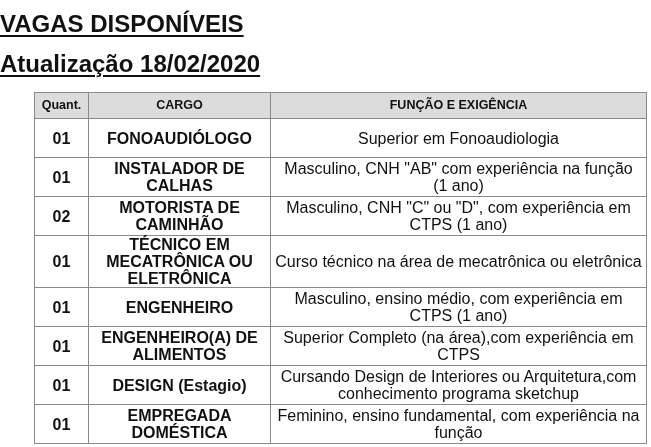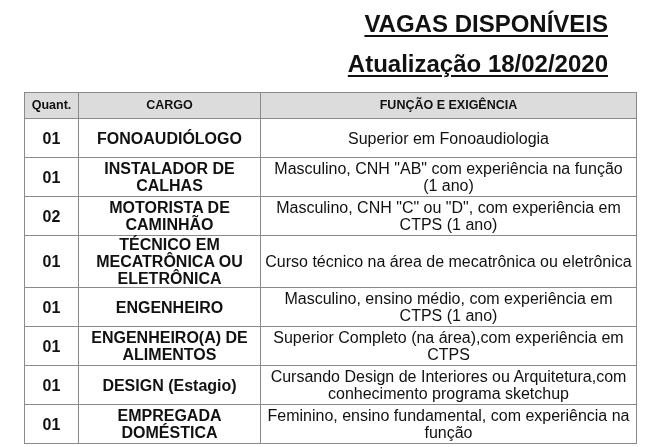--- a/index.html
+++ b/index.html
@@ -10,41 +10,41 @@
     body {
       width: 651px;
       height: 447px;
       position: relative;
       overflow: hidden;
       font-family: "Liberation Sans", "DejaVu Sans", sans-serif;
       color: #111111;
     }
     .title {
       position: absolute;
-      left: 16px;
+      left: 0;
       width: 592px;
-      text-align: right;
+      text-align: left;
       font-weight: bold;
       text-decoration: underline;
       text-decoration-thickness: 2px;
       text-underline-offset: 3px;
       color: #111;
     }
     .title-main {
       top: 10px;
       font-size: 24px;
       letter-spacing: 0px;
     }
     .title-sub {
       top: 50px;
       font-size: 24px;
     }
     table.vagas {
       position: absolute;
-      left: 24px;
+      left: 34px;
       top: 92px;
       width: 612px;
       border-collapse: collapse;
       table-layout: fixed;
     }
     table.vagas th, table.vagas td {
       border: 1px solid #8a8a8a;
       text-align: center;
       vertical-align: middle;
       padding: 0 4px;

